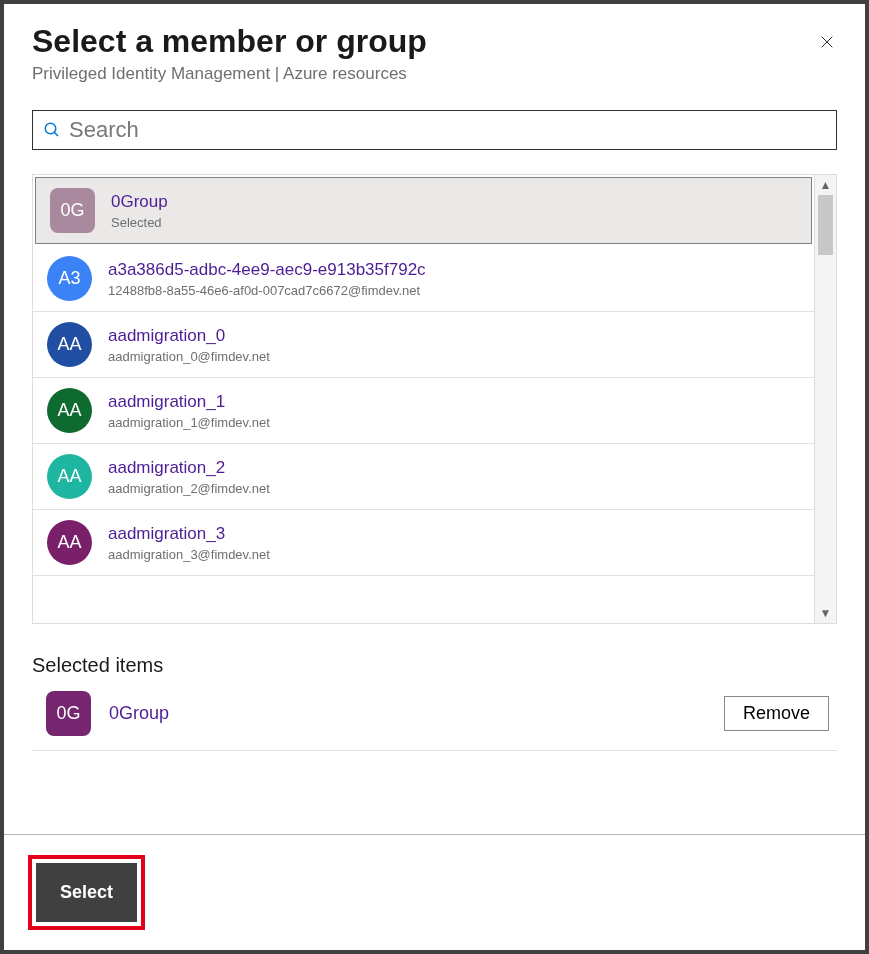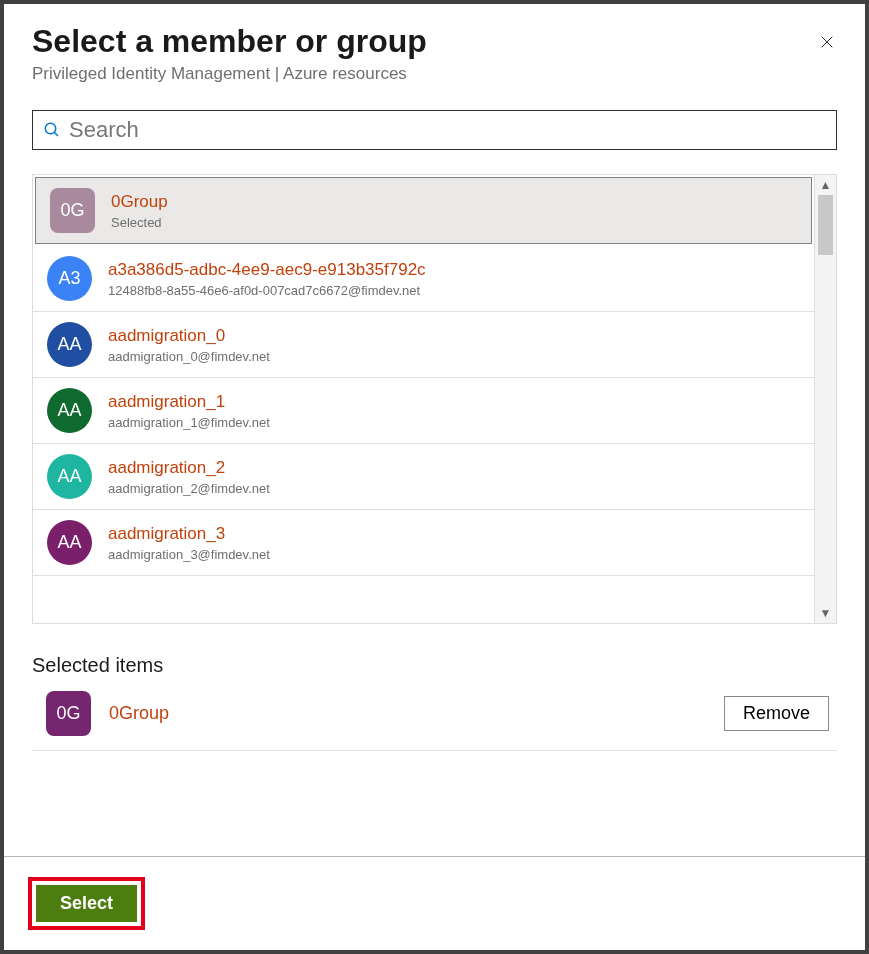--- a/index.html
+++ b/index.html
@@ -15,33 +15,33 @@
   .search-wrap svg { width:18px; height:18px; }
   .search-input { flex:1; border:none; outline:none; font-size:22px; padding:4px 0; background:transparent; }
   .search-input::placeholder { color:#777; }
   .list-area { margin-top:24px; display:flex; border:1px solid #ddd; height:450px; }
   .list-inner { flex:1; overflow:hidden; }
   .row { display:flex; align-items:center; padding:10px 20px 10px 14px; gap:16px; border-bottom:1px solid #e0e0e0; cursor:pointer; }
   .row.selected { background:#ebe9e7; border:1px solid #808080; margin:2px; }
   .avatar { width:45px; height:45px; border-radius:50%; display:flex; align-items:center; justify-content:center; color:#fff; font-size:18px; font-weight:500; flex-shrink:0; }
   .avatar.square { border-radius:8px; }
   .row-text { display:flex; flex-direction:column; line-height:1.35; }
-  .primary { font-size:17px; color:#c2410c; }
+  .primary { font-size:17px; color:#4c1d95; }
   .secondary { font-size:13px; color:#6f6f6f; }
   .scrollbar { width:22px; background:#f4f4f4; border-left:1px solid #ddd; position:relative; display:flex; flex-direction:column; align-items:center; }
   .scroll-arrow { height:20px; display:flex; align-items:center; justify-content:center; font-size:12px; color:#666; user-select:none; }
   .scroll-track { flex:1; width:100%; position:relative; }
   .scroll-thumb { position:absolute; top:0; left:3px; right:3px; height:60px; background:#c8c8c8; border-radius:0; }
   .selected-section { margin-top:30px; }
   .section-title { font-size:20px; font-weight:400; color:#1b1a19; }
   .selected-row { display:flex; align-items:center; padding:14px 8px 14px 14px; border-bottom:1px solid #e0e0e0; gap:16px; }
   .selected-row .primary { font-size:18px; margin-left:2px; }
   .remove-btn { margin-left:auto; background:#fff; border:1px solid #8a8886; padding:6px 18px; font-size:18px; cursor:pointer; }
   .footer { border-top:1px solid #b5b5b5; padding:20px 24px; }
-  .select-btn { background:#4d7c0f; color:#fff; border:none; font-size:18px; font-weight:600; padding:8px 24px; cursor:pointer; }
+  .select-btn { background:#404040; color:#fff; border:none; font-size:18px; font-weight:600; padding:19px 24px; cursor:pointer; }
   .highlight-box { border:4px solid #e3001b; display:inline-block; padding:4px; }
 </style>
 </head>
 <body>
 
 <div class="panel">
 
   <div class="header">
     <div class="title">Select a member or group</div>
     <div class="subtitle">Privileged Identity Management | Azure resources</div>

